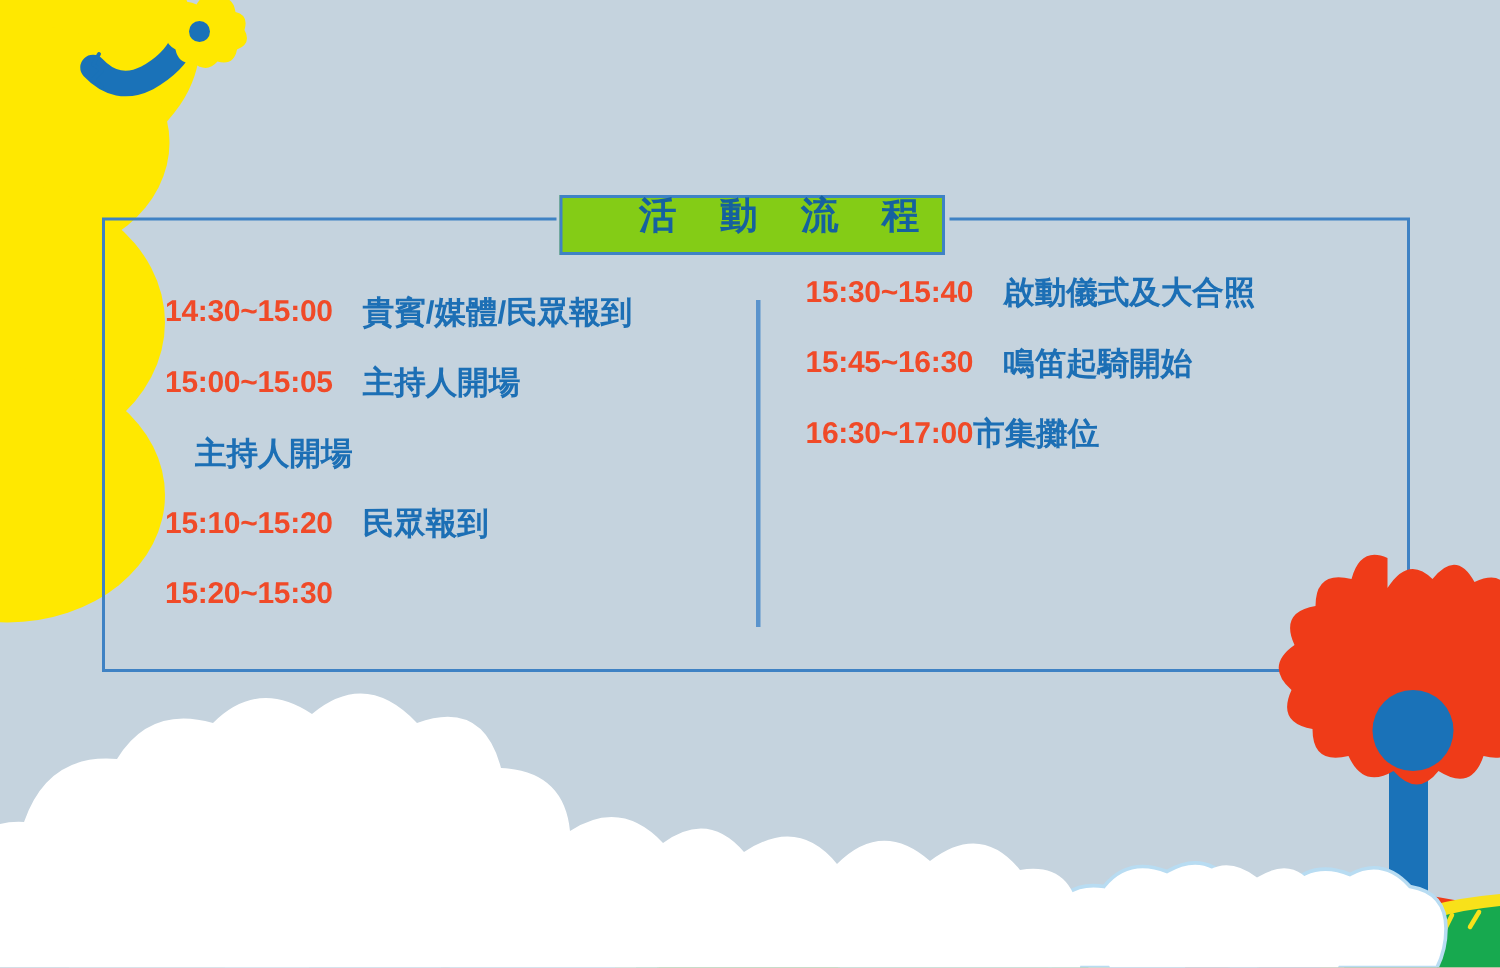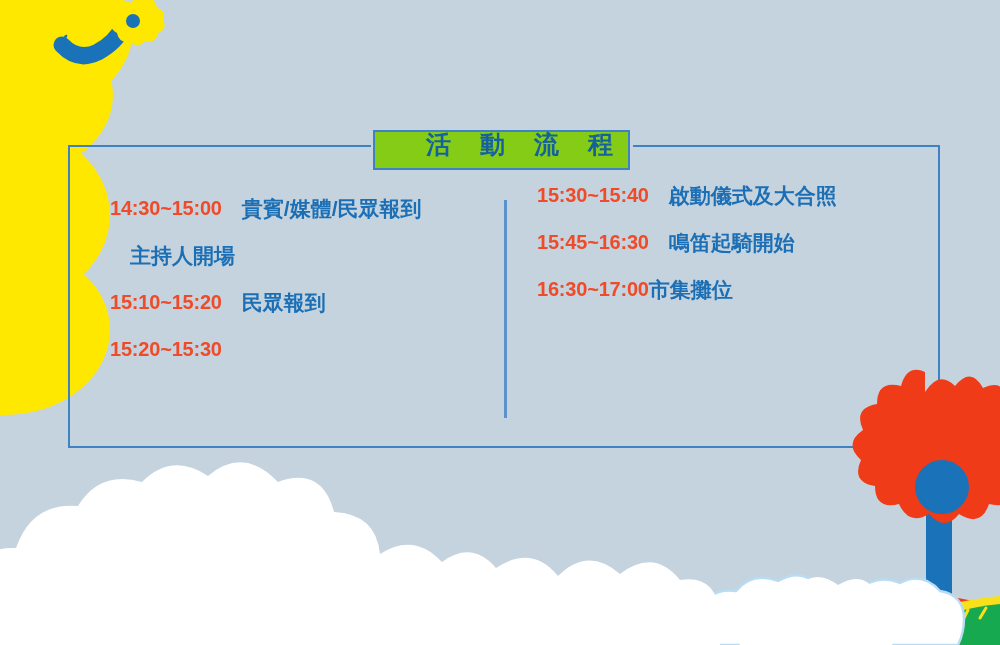--- a/index.html
+++ b/index.html
@@ -85,20 +85,21 @@
     font-weight:bold;
     line-height:31px;
     margin-left:20px;
   }
   .desc-l2 {
     color:#1c6fb5;
     font-size:21px;
     font-weight:bold;
     line-height:31px;
     display:block;
+    font-family:Liberation Serif, serif;
   }
 </style>
 </head>
 <body>
 
 <div id="stage">
 
   <svg id="deco-back" class="deco" viewBox="0 0 1000 645">
 
     <g>
@@ -120,20 +121,24 @@
   <div class="frame-top-mask"></div>
   <div class="title-box">
     <span class="title-text">活 動 流 程</span>
   </div>
   <div class="divider"></div>
 
   <div class="col" id="col-left">
     <div class="row">
       <span class="time">14:30~15:00</span>
       <span class="desc">貴賓/媒體/民眾報到</span>
+    </div>
+    <div class="row">
+      <span class="time">15:00~15:05</span>
+      <span class="desc">主持人開場</span>
     </div>
     <div class="row">
       <span class="desc">主持人開場</span>
     </div>
     <div class="row">
       <span class="time">15:10~15:20</span>
       <span class="desc">民眾報到</span>
     </div>
     <div class="row">
       <span class="time">15:20~15:30</span>

